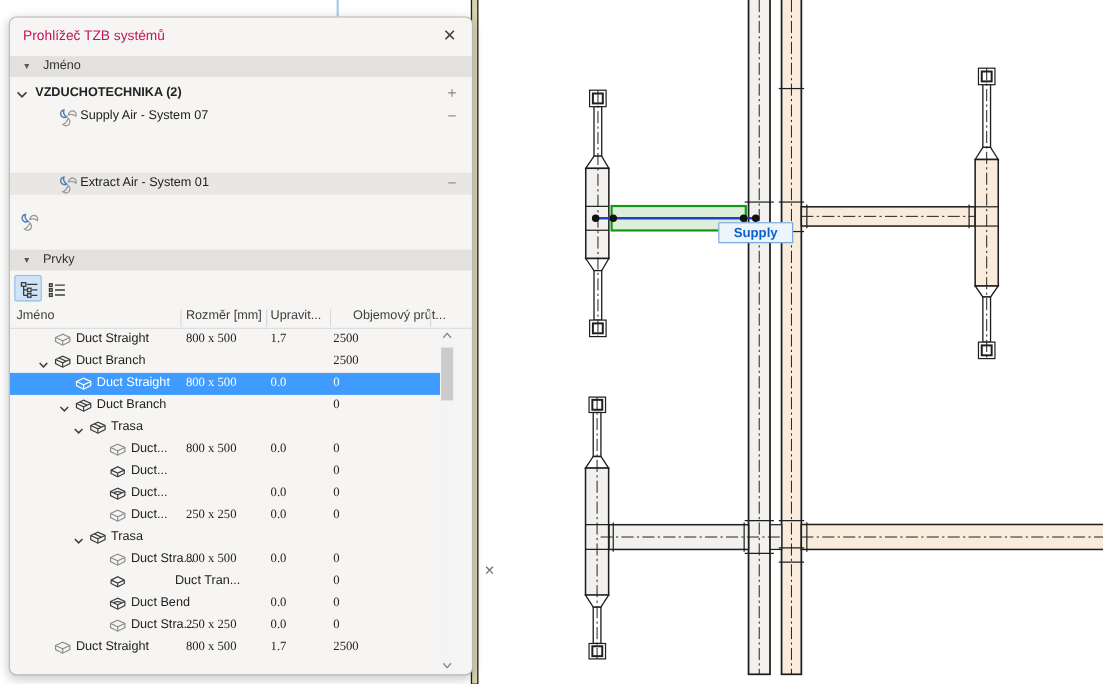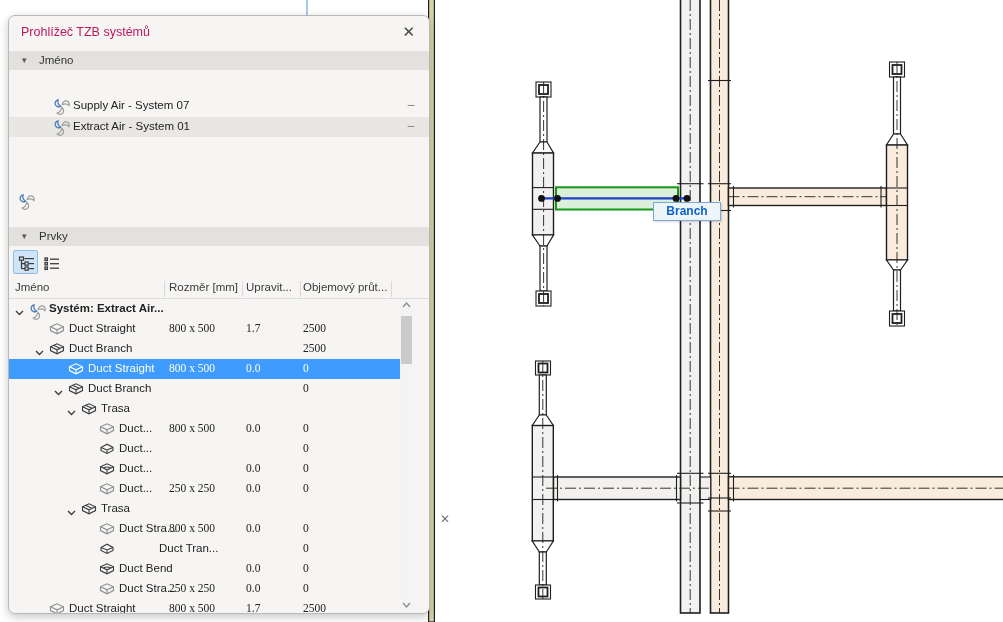--- a/index.html
+++ b/index.html
@@ -23,21 +23,21 @@
   .secbar{position:absolute;left:0;width:100%;height:19px;background:#e3e1de;
           font-size:11.5px;color:#333;line-height:19px;}
   .secbar .tri{position:absolute;left:13px;top:0;font-size:9px;color:#555;}
   .secbar .seclabel{position:absolute;left:30px;top:0;}
   #sec-system{top:35px;} #sec-prvky{top:211px;}
   .grouprow{position:absolute;left:0;top:59px;width:100%;height:20px;font-size:11.5px;}
   .grouprow .chev{position:absolute;left:6px;top:6px;}
   .grouprow .glabel{position:absolute;left:23px;top:3px;font-weight:bold;color:#222;}
   .pm{position:absolute;right:14px;top:1px;font-size:14px;color:#8a8a8a;}
   .sysrow{position:absolute;left:0;width:100%;height:20px;font-size:11.5px;color:#222;}
-  .sysrow.selected{background:#e9e7e4;}
+  .sysrow.selected{background:#e9e7e4;margin-top:40px;}
   .sysrow .fan{position:absolute;left:44px;top:1px;}
   .sysrow .slabel{position:absolute;left:64px;top:3px;}
   #fan-tool{position:absolute;left:9px;top:176px;width:22px;height:22px;}
   .togglebtn{position:absolute;top:234px;width:23px;height:22px;border:1px solid transparent;border-radius:2px;}
   .togglebtn.active{background:#cfe4f7;border-color:#8ebce8;}
   #toggle-tree{left:4px;} #toggle-list{left:29px;}
   .togglebtn svg{position:absolute;left:2px;top:2px;}
   
   #thead{position:absolute;left:0;top:263px;width:100%;height:19px;font-size:11.5px;color:#3c3c3c;
          border-bottom:1px solid #dcdcdc;}
@@ -153,35 +153,44 @@
       <g fill="#111" stroke="none">
         <circle cx="541.5" cy="198.4" r="3.4"></circle>
         <circle cx="557.5" cy="198.4" r="3.4"></circle>
         <circle cx="676" cy="198.4" r="3.4"></circle>
         <circle cx="687" cy="198.4" r="3.4"></circle>
       </g>
     </g>
   </svg>
 
   <div id="guide-line"></div>
-  <div id="edit-tip">Branch</div>
+  <div id="edit-tip">Supply</div>
   <div id="x-marker">✕</div>
 
   <div id="palette">
 
     <div class="titlebar">
       <span class="title">Prohlížeč TZB systémů</span>
       <span class="closebtn">✕</span>
     </div>
 
     <div class="secbar" id="sec-system">
       <span class="tri">▾</span>
       <span class="seclabel">Jméno</span>
     </div>
 
+    <div class="grouprow">
+      <span class="chev">
+        <svg width="10" height="7">
+            <polyline points="1,1 5,5 9,1" fill="none" stroke="#3e3e3e" stroke-width="1.5"></polyline>
+          </svg>
+      </span>
+      <span class="glabel">VZDUCHOTECHNIKA (2)</span>
+      <span class="pm">+</span>
+    </div>
 
     <div id="syslist">
         <div class="sysrow" style="top: 80px;">
           <span class="fan"><svg width="18" height="19" viewBox="0 0 18 19">
               <path d="M7.6 9.3C5.6 10.3 3.1 9.6 2.3 7.5 1.5 5.4 3 3.2 5.1 3 4.3 5.1 5.4 7.7 7.6 9.3Z" fill="none" stroke="#4d7fb7" stroke-width="1.3"></path>
               <path d="M9.2 7.4C9.5 5.2 11.4 3.4 13.6 3.9 15.7 4.4 16.8 6.7 16 8.6 14.5 7 11.9 6.6 9.2 7.4Z" fill="none" stroke="#9b9b9b" stroke-width="1.2"></path>
               <path d="M8.9 10.6c1.8 1.3 2.3 3.9.8 5.6-1.5 1.6-4.1 1.5-5.5-.1 2.1-.6 3.8-2.8 4.7-5.5Z" fill="none" stroke="#9b9b9b" stroke-width="1.2"></path>
             </svg></span>
           <span class="slabel">Supply Air - System 07</span>
           <span class="pm">−</span>
@@ -237,39 +246,28 @@
               <line x1="7" y1="13.2" x2="16" y2="13.2"></line>
             </g>
           </svg>
         </span>
       </div>
 
     <div id="thead">
       <span style="left:6px">Jméno</span>
       <span style="left:160px">Rozměr [mm]</span>
       <span style="left:237px">Upravit...</span>
-      <span style="left:294px">Objemový průt...</span>
+      <span style="left:312px">Objemový průt...</span>
       <span class="hsep" style="left:155px"></span>
       <span class="hsep" style="left:233px"></span>
       <span class="hsep" style="left:291px"></span>
       <span class="hsep" style="left:382px"></span>
     </div>
 
     <div id="rows">
-        <div class="trow">
-          <span class="chev" style="left: 6px;"><svg width="9" height="6">
-              <polyline points="1,1 4.5,4.5 8,1" fill="none" stroke="#3e3e3e" stroke-width="1.4"></polyline>
-            </svg></span>
-          <span class="ticon icon-dark" style="left: 20px;"><svg width="18" height="19" viewBox="0 0 18 19">
-              <path d="M7.6 9.3C5.6 10.3 3.1 9.6 2.3 7.5 1.5 5.4 3 3.2 5.1 3 4.3 5.1 5.4 7.7 7.6 9.3Z" fill="none" stroke="#4d7fb7" stroke-width="1.3"></path>
-              <path d="M9.2 7.4C9.5 5.2 11.4 3.4 13.6 3.9 15.7 4.4 16.8 6.7 16 8.6 14.5 7 11.9 6.6 9.2 7.4Z" fill="none" stroke="#9b9b9b" stroke-width="1.2"></path>
-              <path d="M8.9 10.6c1.8 1.3 2.3 3.9.8 5.6-1.5 1.6-4.1 1.5-5.5-.1 2.1-.6 3.8-2.8 4.7-5.5Z" fill="none" stroke="#9b9b9b" stroke-width="1.2"></path>
-            </svg></span>
-          <span class="tlabel b" style="left: 40px;">Systém: Extract Air...</span>
-        </div>
         <div class="trow">
           <span class="ticon icon-light" style="left: 40px;"><svg width="16" height="14" viewBox="0 0 16 14">
               <g fill="none" stroke="currentColor" stroke-width="1.1">
                 <path d="M1.5 4.8 L8 1.8 L14.5 4.8 L14.5 8.6 L8 11.8 L1.5 8.6 Z"></path>
                 <path d="M1.5 4.8 L8 7.8 L14.5 4.8 M8 7.8 L8 11.8"></path>
               </g>
             </svg></span>
           <span class="tlabel" style="left: 60px;">Duct Straight</span>
           <span class="tval v-size">800 x 500</span>
           <span class="tval v-vel">1.7</span>

